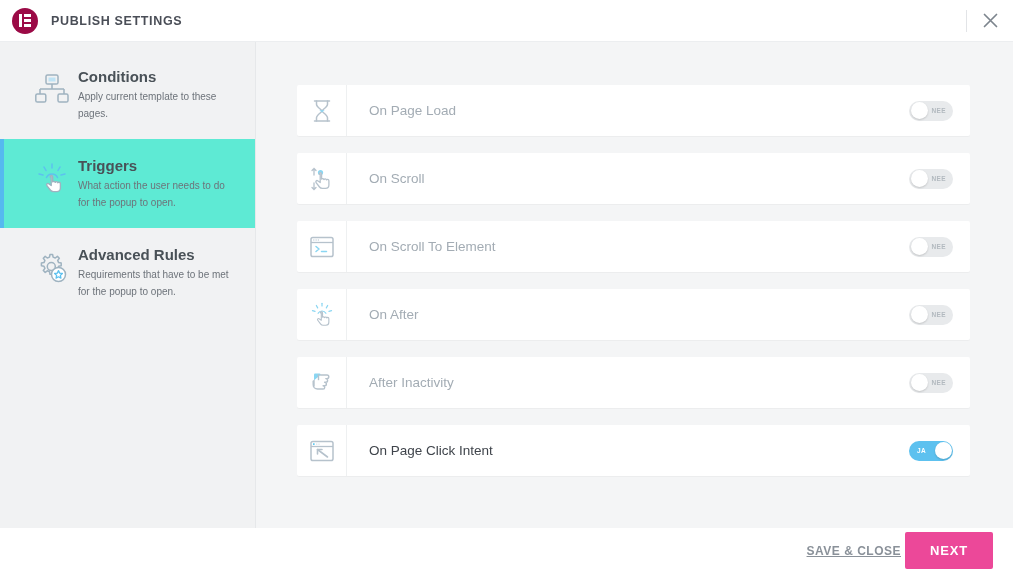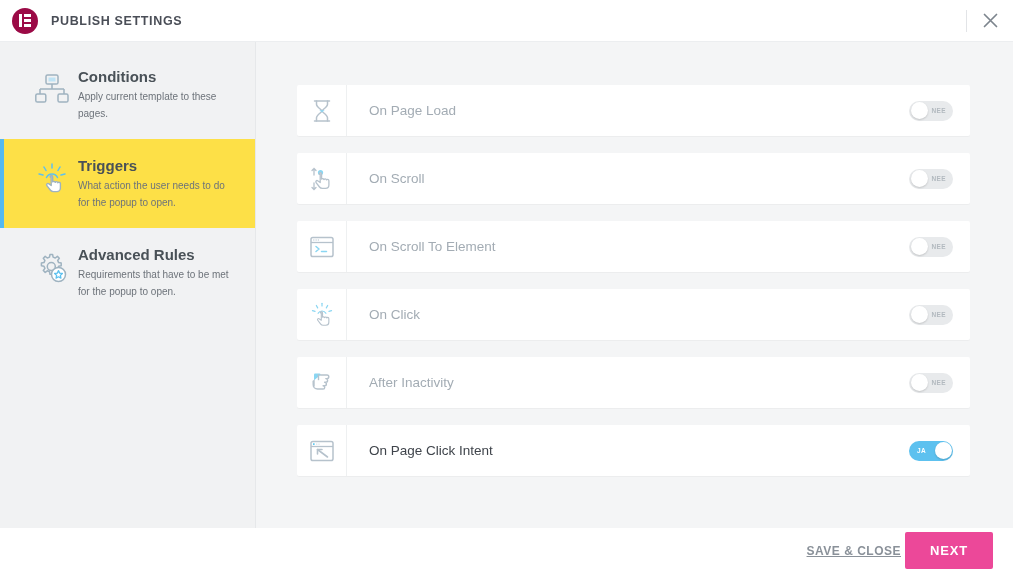--- a/index.html
+++ b/index.html
@@ -105,21 +105,21 @@
   }
   .side-item {
     display: flex;
     align-items: flex-start;
     padding: 17px 18px 17px 26px;
     border-left: 4px solid transparent;
     cursor: pointer;
     min-height: 88px;
   }
   .side-item.active {
-    background: #fde047;
+    background: #5eead4;
     border-left-color: #55b9ef;
   }
   .side-icon {
     flex: 0 0 44px;
     width: 44px;
     display: flex;
     align-items: center;
     justify-content: center;
     padding-top: 6px;
   }
@@ -406,21 +406,21 @@
                 <path d="M15 1.5 L15 4.5"></path>
                 <path d="M8.5 4 L10 6.8"></path>
                 <path d="M21.5 4 L20 6.8"></path>
                 <path d="M4 10 L7 10.8"></path>
                 <path d="M26 10 L23 10.8"></path>
                 <path d="M10.5 13 A5.2 5.2 0 0 1 19.5 13"></path>
               </g>
               <path d="M14.2 12.5 v8.5 l-2.5-1.7 c-1.1-0.8-2.5 0.6-1.6 1.8 l3.4 4.4 c0.7 0.9 1.6 1.3 2.8 1.3 h3.2 c1.9 0 3.4-1.5 3.4-3.4 v-4.2 c0-0.8-0.6-1.4-1.3-1.4 -0.5 0-0.9 0.2-1.1 0.6 -0.1-0.7-0.7-1.1-1.3-1.1 -0.6 0-1 0.3-1.3 0.7 -0.2-0.5-0.7-0.9-1.3-0.9 -0.4 0-0.8 0.2-1 0.4 v-5c0-0.8-0.6-1.4-1.3-1.4 -0.8 0-1.1 0.6-1.1 1.4z" fill="#ffffff" stroke="#b6c2cc" stroke-width="1.3" stroke-linejoin="round"></path>
             </svg>
           </div>
-          <div class="trigger-label">On Click</div>
+          <div class="trigger-label">On After</div>
           <div class="toggle-wrap">
             <div class="toggle">
               <span class="knob"></span>
               <span class="t-label">NEE</span>
             </div>
           </div>
         </div>
 
         <div class="trigger-row">
           <div class="trigger-icon">

